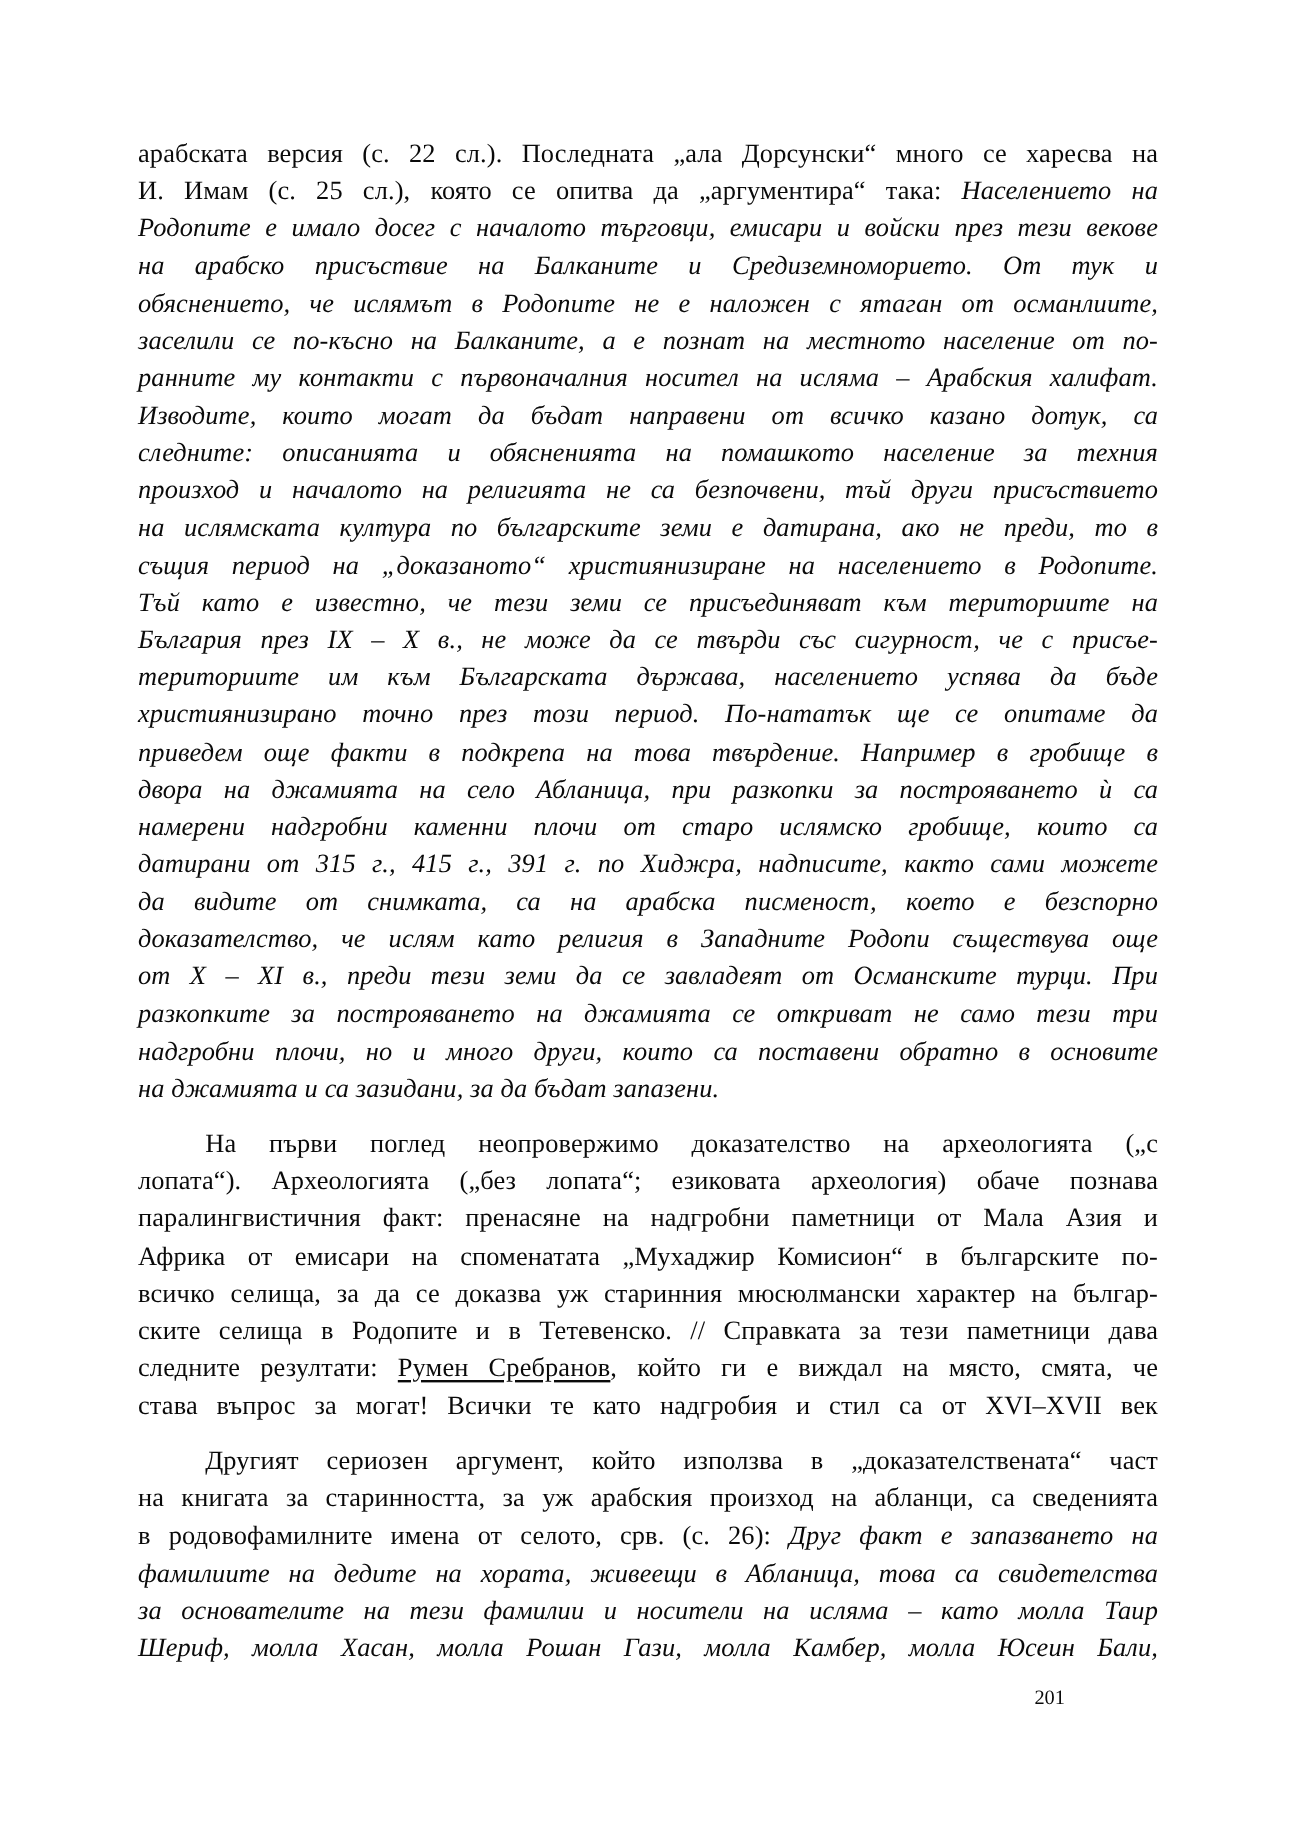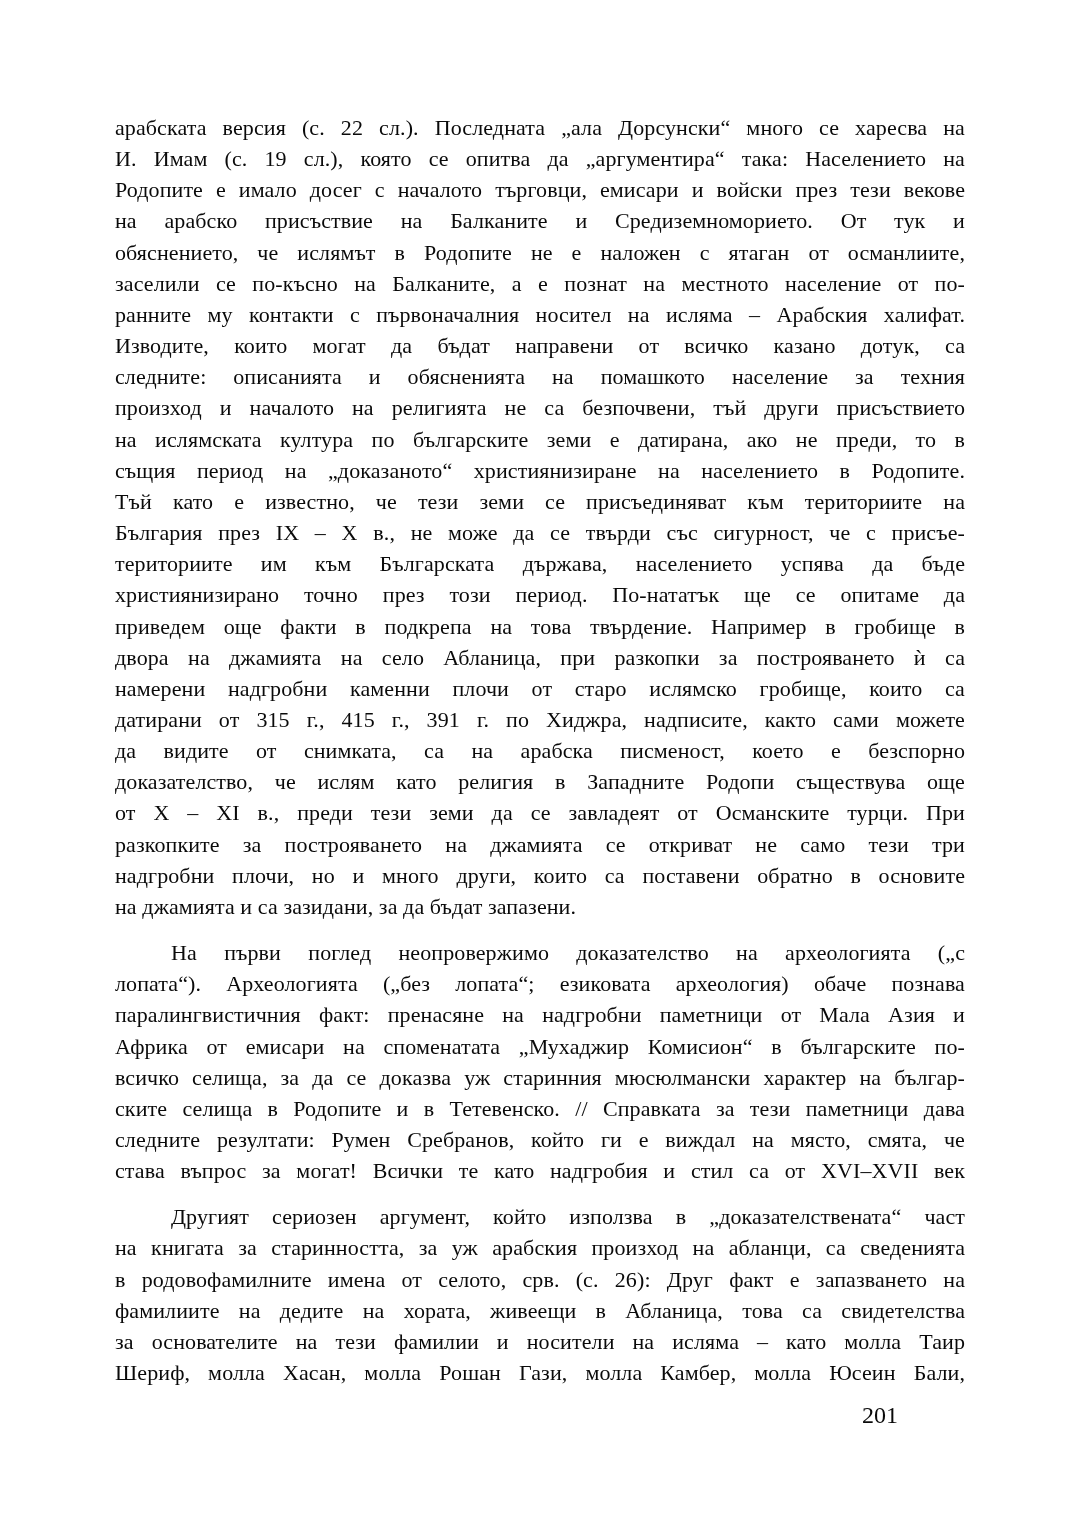--- a/index.html
+++ b/index.html
@@ -36,38 +36,38 @@
     letter-spacing: 0.1px;
   }
   .line.end {
     text-align-last: left;
   }
   .line.indent {
     text-indent: 56px;
     margin-top: 15px;
   }
   .s-r { font-style: normal; }
-  .s-i { }
-  .s-u { font-style: normal; text-underline-offset: 3px; }
+  .s-i { font-style: italic; }
+  .s-u { font-style: normal; text-decoration: underline; text-underline-offset: 3px; }
   .page-number {
     position: absolute;
     left: 862px;
     top: 1400px;
-    font-size: 24px;
+    font-size: 17px;
     line-height: 30px;
     text-align: center;
   }
 </style>
 </head>
 <body>
 
 <div class="page">
   <div class="page-text">
       <div class="line"><span class="s-r">арабската версия (с. 22 сл.). Последната „ала Дорсунски“ много се харесва на</span></div>
-      <div class="line"><span class="s-r">И. Имам (с. 19 сл.), която се опитва да „аргументира“ така: </span><span class="s-i">Населението на</span></div>
+      <div class="line"><span class="s-r">И. Имам (с. 25 сл.), която се опитва да „аргументира“ така: </span><span class="s-i">Населението на</span></div>
       <div class="line"><span class="s-i">Родопите е имало досег с началото търговци, емисари и войски през тези векове</span></div>
       <div class="line"><span class="s-i">на арабско присъствие на Балканите и Средиземноморието. От тук и</span></div>
       <div class="line"><span class="s-i">обяснението, че ислямът в Родопите не е наложен с ятаган от османлиите,</span></div>
       <div class="line"><span class="s-i">заселили се по-късно на Балканите, а е познат на местното население от по-</span></div>
       <div class="line"><span class="s-i">ранните му контакти с първоначалния носител на исляма – Арабския халифат.</span></div>
       <div class="line"><span class="s-i">Изводите, които могат да бъдат направени от всичко казано дотук, са</span></div>
       <div class="line"><span class="s-i">следните: описанията и обясненията на помашкото население за техния</span></div>
       <div class="line"><span class="s-i">произход и началото на религията не са безпочвени, тъй други присъствието</span></div>
       <div class="line"><span class="s-i">на ислямската култура по българските земи е датирана, ако не преди, то в</span></div>
       <div class="line"><span class="s-i">същия период на „доказаното“ християнизиране на населението в Родопите.</span></div>

